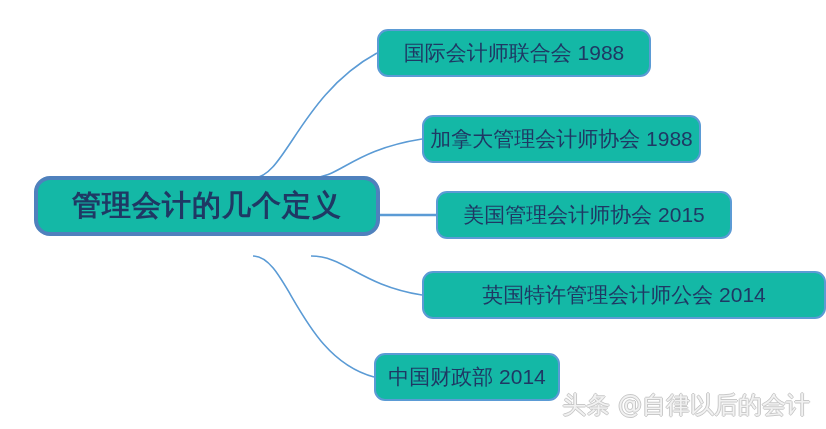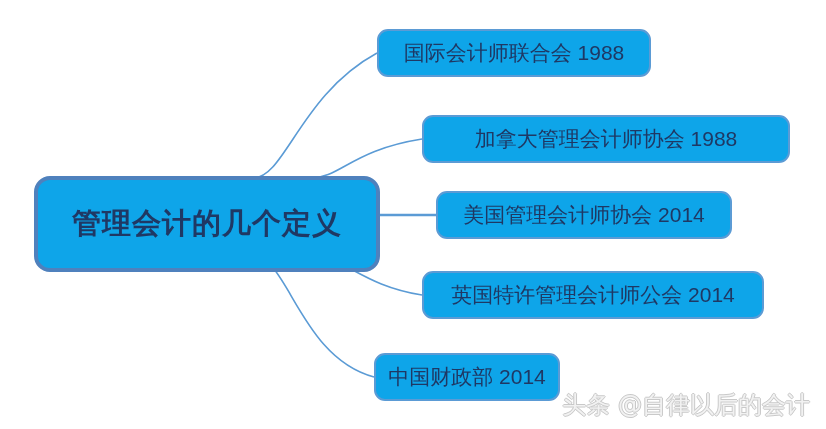--- a/index.html
+++ b/index.html
@@ -21,47 +21,47 @@
     top: 0;
     width: 826px;
     height: 429px;
   }
   .node {
     position: absolute;
     box-sizing: border-box;
     display: flex;
     align-items: center;
     justify-content: center;
-    background: #0ea5e9;
+    background: #14b8a6;
     border: 2px solid #5b9bd5;
     border-radius: 11px;
     color: #1f3864;
     white-space: nowrap;
     z-index: 2;
   }
   .node-root {
     left: 34px;
     top: 176px;
     width: 346px;
-    height: 96px;
+    height: 60px;
     border: 4px solid #4f81bd;
     border-radius: 16px;
     font-size: 29px;
     font-weight: bold;
     letter-spacing: 1px;
   }
   .node-child {
     height: 48px;
     font-size: 21px;
     padding: 0 17px;
   }
   .child-0 { left: 377px; top: 29px;  width: 274px; }
-  .child-1 { left: 422px; top: 115px; width: 368px; }
+  .child-1 { left: 422px; top: 115px; width: 279px; }
   .child-2 { left: 436px; top: 191px; width: 296px; }
-  .child-3 { left: 422px; top: 271px; width: 342px; }
+  .child-3 { left: 422px; top: 271px; width: 404px; }
   .child-4 { left: 374px; top: 353px; width: 186px; }
   .node-label {
     display: block;
   }
   #watermark {
     position: absolute;
     right: 16px;
     bottom: 8px;
     font-size: 24px;
     color: #f2f2f2;
@@ -92,21 +92,21 @@
 
   <div class="node node-child child-0">
     <span class="node-label">国际会计师联合会  1988</span>
   </div>
 
   <div class="node node-child child-1">
     <span class="node-label">加拿大管理会计师协会  1988</span>
   </div>
 
   <div class="node node-child child-2">
-    <span class="node-label">美国管理会计师协会  2014</span>
+    <span class="node-label">美国管理会计师协会  2015</span>
   </div>
 
   <div class="node node-child child-3">
     <span class="node-label">英国特许管理会计师公会  2014</span>
   </div>
 
   <div class="node node-child child-4">
     <span class="node-label">中国财政部  2014</span>
   </div>
 

